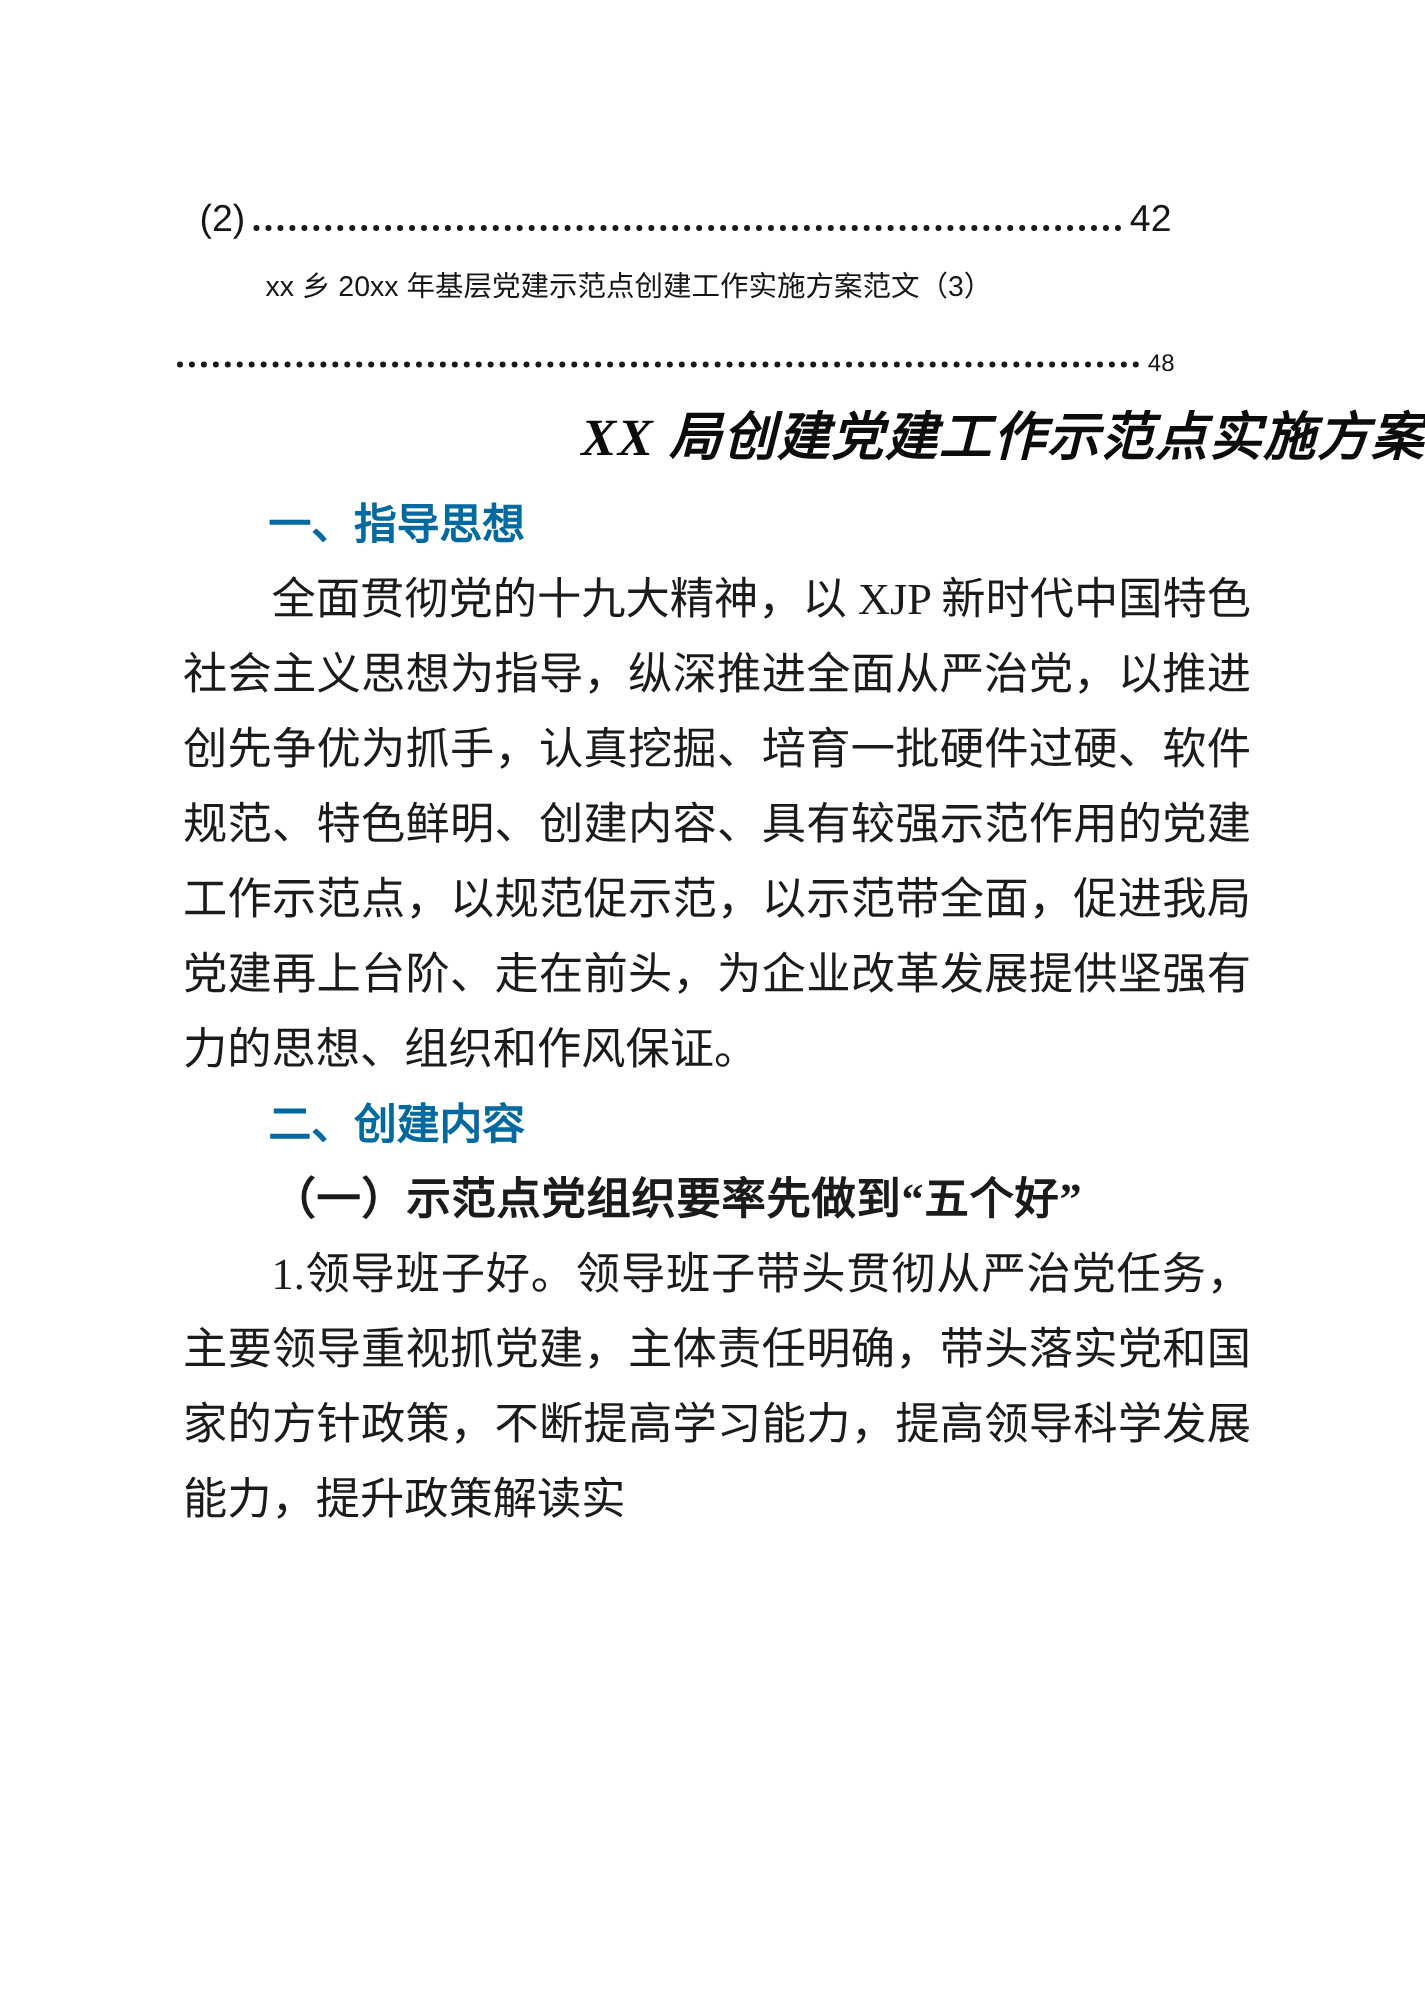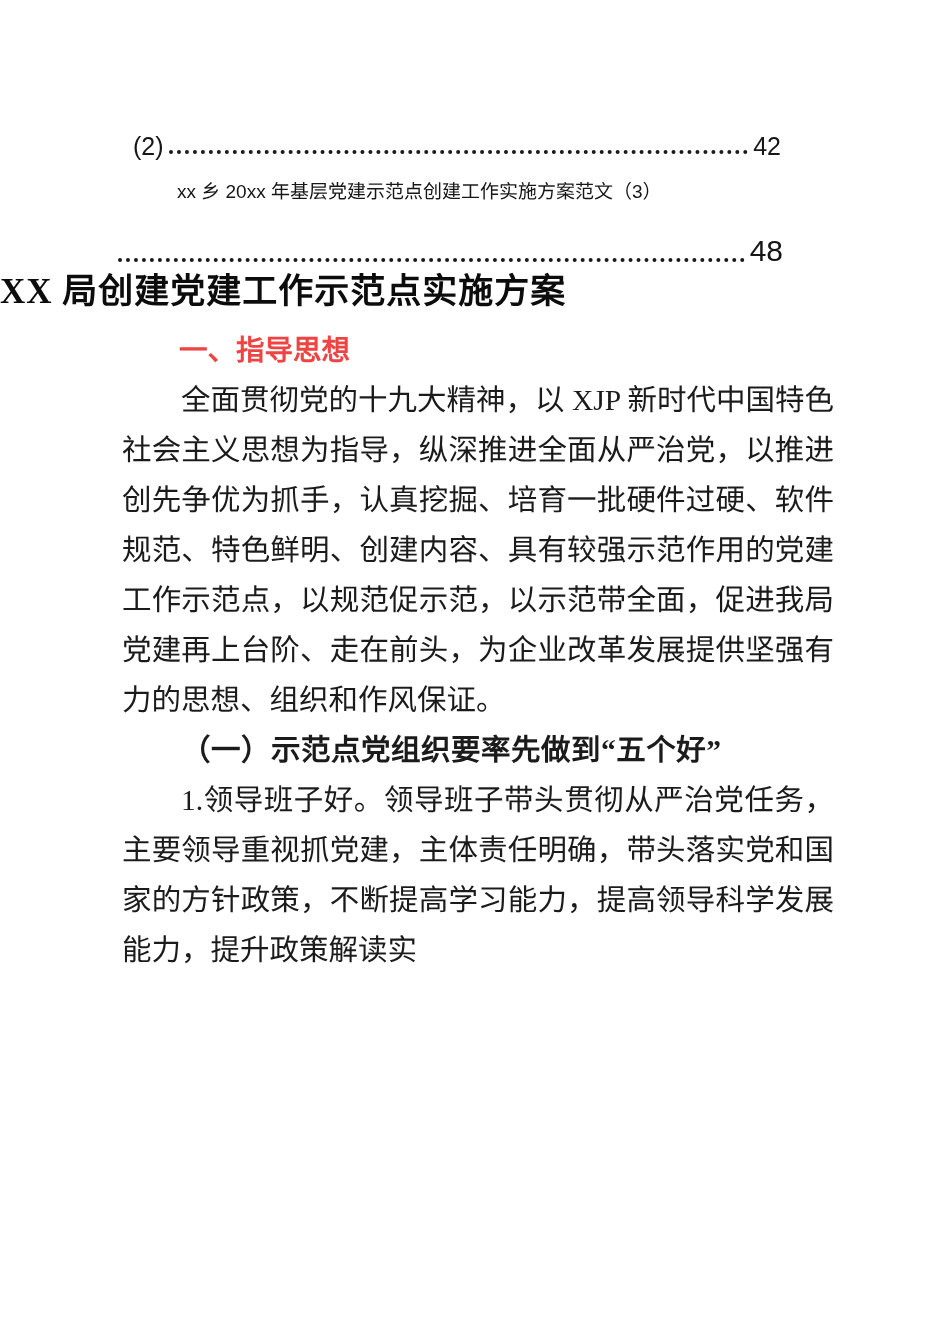--- a/index.html
+++ b/index.html
@@ -31,36 +31,37 @@
     line-height: 1.15;
   }
   .toc-leader {
     flex: 1 1 auto;
     border-bottom: 4px dotted #1a1a1a;
     margin: 0 5px 7px 5px;
     min-width: 40px;
   }
   .toc-row-1 { top: 132px; left: 133px; width: 648px; font-size: 25px; }
   .toc-row-2 { top: 181px; left: 177px; font-size: 19px; }
-  .toc-row-3 { top: 234px; left: 113px; width: 670px; font-size: 30px; }
+  .toc-row-3 { top: 234px; left: 113px; width: 670px; font-size: 16px; }
 
   
   .doc-title {
     position: absolute;
     top: 266px;
     left: 0;
     width: 100%;
     margin: 0;
-    text-align: left;
+    text-align: right;
     font-family: "Liberation Serif", "DejaVu Serif", serif;
     font-weight: 700;
     font-size: 35px;
     line-height: 52px;
     color: #0c0c0c;
     letter-spacing: 1px;
+    font-style: italic;
   }
 
   
   .doc-body {
     position: absolute;
     top: 325px;
     left: 122px;
     width: 712px;
     font-family: "Liberation Serif", "DejaVu Serif", serif;
     font-size: 29.5px;
@@ -70,21 +71,21 @@
   }
   .doc-body p {
     margin: 0;
     text-indent: 2em;
     word-break: break-all;
   }
   .doc-body p.heading {
     font-family: "Liberation Sans", "DejaVu Sans", sans-serif;
     font-weight: 700;
     font-size: 28.5px;
-    color: #ef4444;
+    color: #0369a1;
     word-break: keep-all;
   }
   .doc-body p.subheading {
     font-weight: 700;
     letter-spacing: 0.5px;
     word-break: keep-all;
   }
 </style>
 </head>
 <body>
@@ -104,17 +105,18 @@
       <span class="toc-leader"></span>
       <span class="num">48</span>
     </div>
   </div>
 
   <h1 class="doc-title">XX 局创建党建工作示范点实施方案</h1>
 
   <div class="doc-body">
     <p class="heading">一、指导思想</p>
     <p class="para">全面贯彻党的十九大精神，以 XJP 新时代中国特色社会主义思想为指导，纵深推进全面从严治党，以推进创先争优为抓手，认真挖掘、培育一批硬件过硬、软件规范、特色鲜明、创建内容、具有较强示范作用的党建工作示范点，以规范促示范，以示范带全面，促进我局党建再上台阶、走在前头，为企业改革发展提供坚强有力的思想、组织和作风保证。</p>
+    <p class="heading">二、创建内容</p>
     <p class="subheading">（一）示范点党组织要率先做到“五个好”</p>
     <p class="para">1.领导班子好。领导班子带头贯彻从严治党任务，主要领导重视抓党建，主体责任明确，带头落实党和国家的方针政策，不断提高学习能力，提高领导科学发展能力，提升政策解读实</p>
   </div>
 
 </div>
 
 </body></html>

